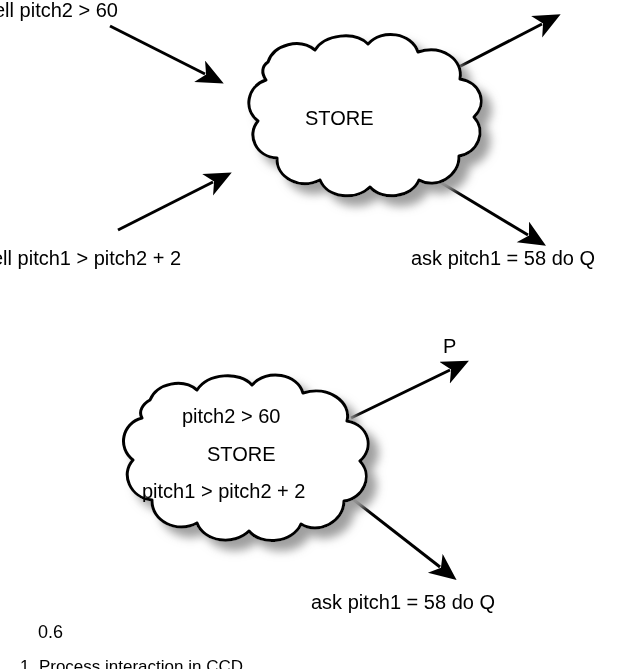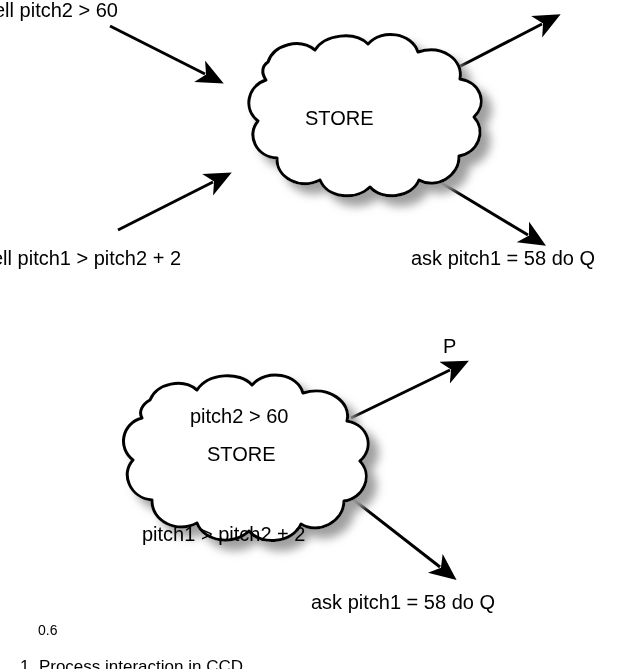--- a/index.html
+++ b/index.html
@@ -39,26 +39,26 @@
   .lbl-20 { font-size: 20px; }
 
   
   #label-sell-pitch2   { left: -6px;  top: 0px; }
   #label-ask-p         { left: 411px; top: 0px; }
   #label-store-top     { left: 305px; top: 108px; }
   #label-sell-pitch1   { left: -8px;  top: 248px; }
   #label-ask-q-top     { left: 411px; top: 248px; }
 
   #label-p             { left: 443px; top: 336px; }
-  #label-cond1         { left: 190px; top: 406px; text-align: right; }
+  #label-cond1         { left: 182px; top: 406px; text-align: right; }
   #label-store-bottom  { left: 207px; top: 444px; }
-  #label-cond2         { left: 142px; top: 481px; margin-top: 43px; }
+  #label-cond2         { left: 142px; top: 481px; }
   #label-ask-q-bottom  { left: 311px; top: 592px; }
 
-  #label-page-number   { left: 38px;  top: 623px; font-size: 14px; }
+  #label-page-number   { left: 38px;  top: 623px; font-size: 18px; }
   #label-caption       { left: 20px;  top: 658px; font-size: 17px; }
 </style>
 </head>
 <body>
 
 <div id="figure-root">
 
   <svg class="diagram-svg" viewBox="0 0 640 669" xmlns="http://www.w3.org/2000/svg">
     <defs>
       <filter id="cloudshadow" x="-30%" y="-30%" width="170%" height="170%">

